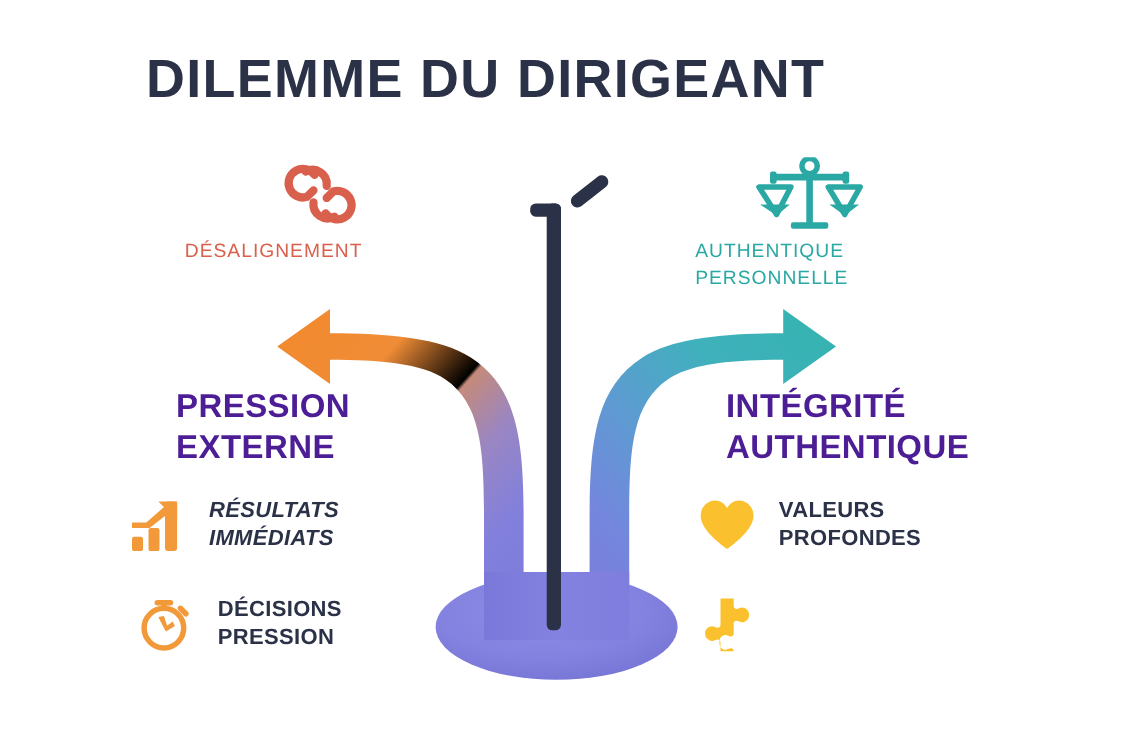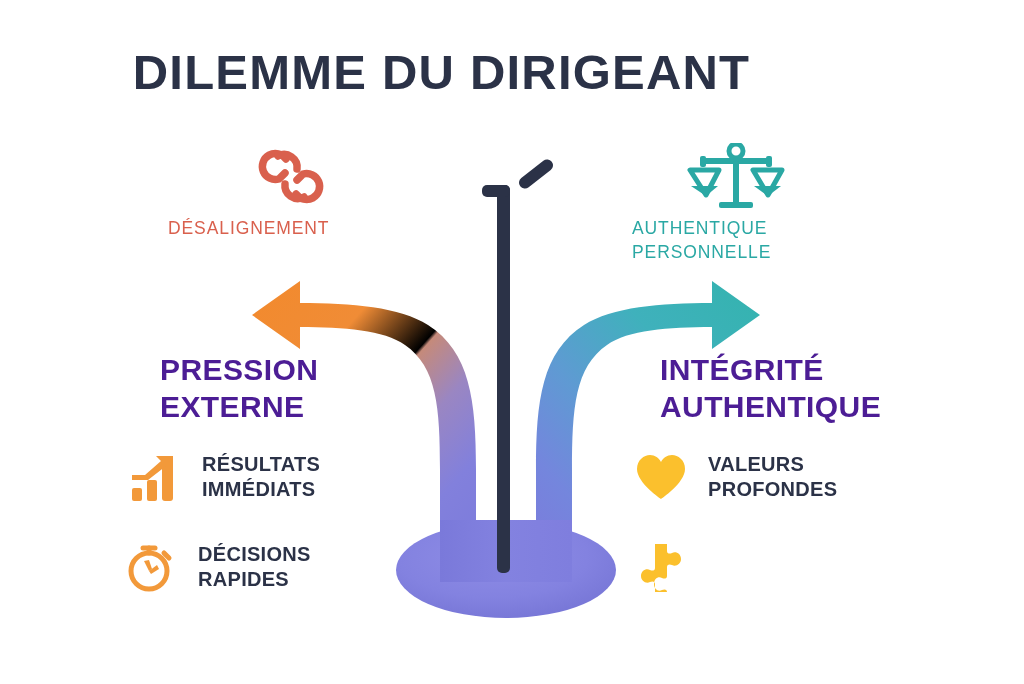--- a/index.html
+++ b/index.html
@@ -47,21 +47,21 @@
 
   
   .bullet {
     position:absolute; display:flex; align-items:center; gap:20px;
   }
   .bullet .bicon { width:54px; height:54px; flex:0 0 54px; display:block; }
   .bullet .btext {
     font-size:20px; font-weight:700; letter-spacing:0.3px;
     color:#2b3247; line-height:1.25; white-space:pre-line;
   }
-  #bullet-l0 { left:128px; top:450px; }
+  #bullet-l0 { left:116px; top:450px;font-style:italic; }
   #bullet-l1 { left:124px; top:540px; }
   #bullet-r0 { left:634px; top:450px; }
   #bullet-r1 { left:634px; top:540px; }
 </style>
 </head>
 <body>
 
 <div id="stage">
 
   <div id="title">DILEMME DU DIRIGEANT</div>
@@ -195,21 +195,21 @@
         <path d="M 19 8 L 31 8"></path>
         <path d="M 25 8 L 25 13"></path>
         <path d="M 40 13 L 45 18"></path>
       </g>
       <g fill="#f2993a">
         <path d="M 25 31 L 20 21 L 25 20 L 28 29 Z"></path>
         <path d="M 25 31 L 33 25 L 35 29 L 27 34 Z"></path>
       </g>
     </svg>
     <div class="btext">DÉCISIONS
-RAPIDES</div>
+PRESSION</div>
   </div>
 
   <div class="bullet" id="bullet-r0">
     <svg class="bicon" viewBox="0 0 54 54">
       <path fill="#fbc02d" d="M 27 49 C 27 49, 3 33, 3 19 C 3 10, 10 5, 16 5 C 21 5, 25 8, 27 12 C 29 8, 33 5, 38 5 C 44 5, 51 10, 51 19 C 51 33, 27 49, 27 49 Z"></path>
     </svg>
     <div class="btext">VALEURS
 PROFONDES</div>
   </div>
 

